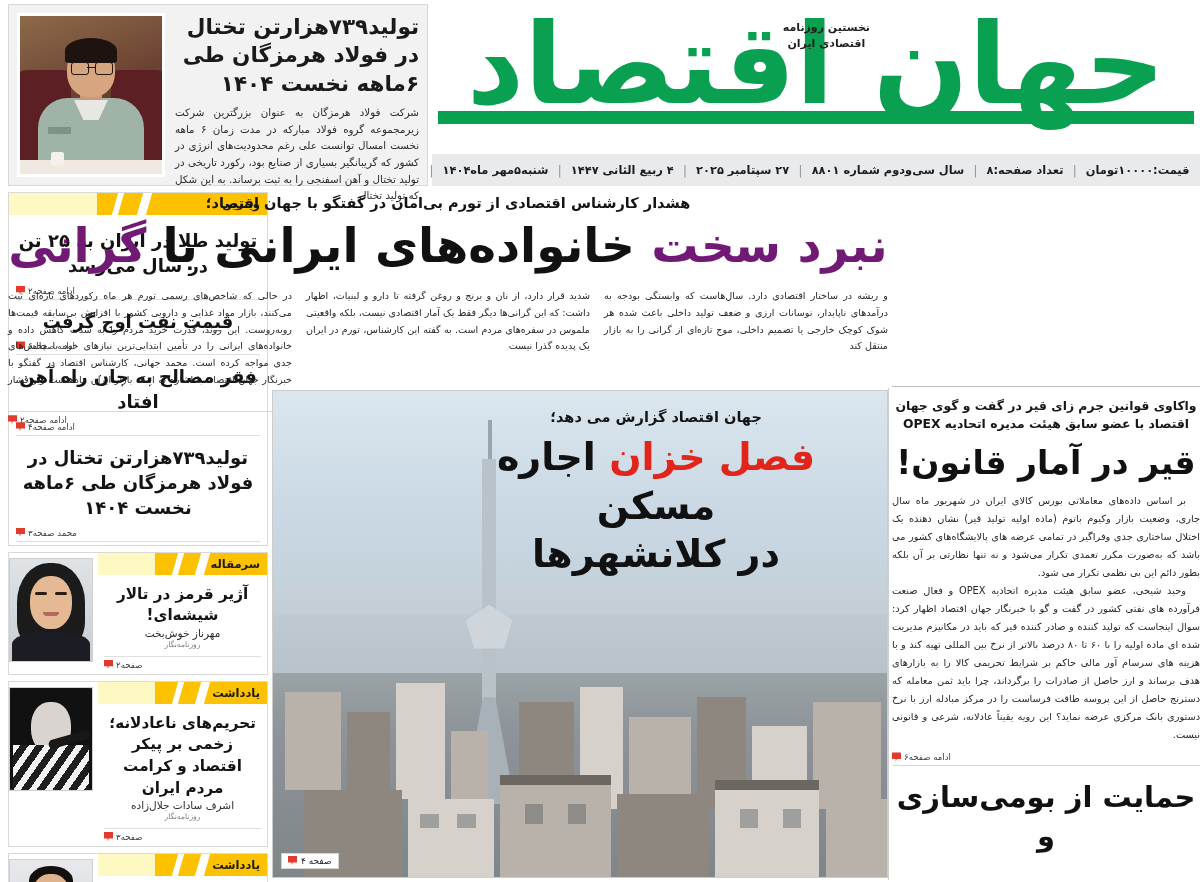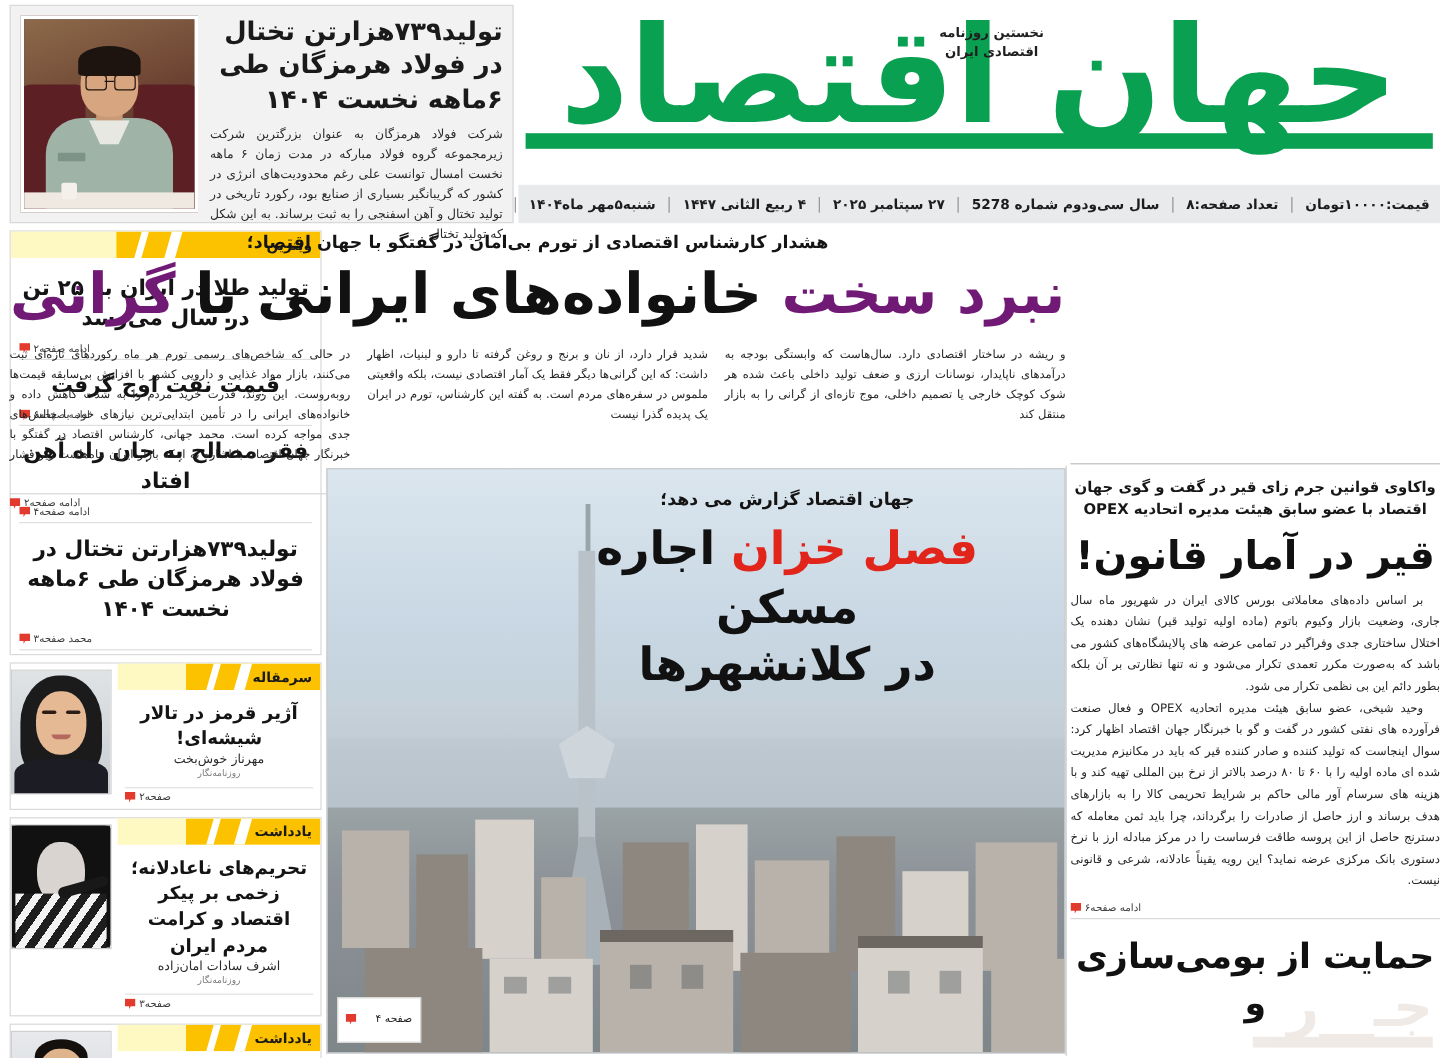--- a/index.html
+++ b/index.html
@@ -208,21 +208,21 @@
   .roof{position:absolute;background:#6d6761;}
   .win{position:absolute;background:rgba(70,78,84,.38);}
 
   #hero-overlay{position:absolute;right:16px;top:18px;width:430px;direction:rtl;text-align:right;}
   #hero-kicker{font-size:14.5px;font-weight:bold;color:#141414;text-align:center;}
   #hero-head{font-size:38px;font-weight:bold;line-height:1.28;color:#111;margin-top:8px;
     text-align:center;letter-spacing:-0.5px;}
   #hero-head .red{color:#e1251b;}
   #hero-pagemark{
     position:absolute;left:8px;bottom:8px;background:#ffffff;border:1px solid #d5d5d5;
-    padding:13px 6px;display:flex;flex-direction:row-reverse;align-items:flex-start;gap:16px;
+    padding:2px 6px;display:flex;flex-direction:row-reverse;align-items:flex-start;gap:4px;
     font-size:9px;color:#222;
   }
 
   
   #rightcol{position:absolute;left:888px;top:390px;width:308px;}
   #rc-divider{position:absolute;left:884px;top:388px;width:1px;height:492px;background:#cfcfcf;}
   #rc-toprule{position:absolute;left:888px;top:386px;width:308px;height:1px;background:#bdbdbd;}
   .rc-kicker{direction:rtl;text-align:center;font-size:12.4px;font-weight:bold;line-height:1.46;color:#171717;margin-top:7px;}
   .rc-head{direction:rtl;text-align:center;font-size:33px;font-weight:bold;color:#111;margin-top:10px;letter-spacing:-0.5px;}
   .rc-body{direction:rtl;text-align:justify;font-size:9.8px;line-height:1.84;color:#262626;margin-top:10px;}
@@ -284,21 +284,21 @@
       <div id="logo-underline"></div>
     </div>
     <div id="datebar">
       <span class="sep">|</span>
       <span class="item">شنبه۵مهر ماه۱۴۰۴</span>
       <span class="sep">|</span>
       <span class="item">۴ ربیع الثانی  ۱۴۴۷</span>
       <span class="sep">|</span>
       <span class="item">۲۷ سپتامبر ۲۰۲۵</span>
       <span class="sep">|</span>
-      <span class="item">سال سی‌ودوم شماره 5278</span>
+      <span class="item">سال سی‌ودوم شماره ۸۸۰۱</span>
       <span class="sep">|</span>
       <span class="item">تعداد صفحه:۸</span>
       <span class="sep">|</span>
       <span class="item">قیمت:۱۰۰۰۰تومان</span>
       <span class="sep">|</span>
     </div>
   </div>
 
   <div id="sidebar">
 
@@ -405,21 +405,21 @@
       <div class="op-main">
         <div class="tabhead">
           <div class="yellow" style="width:112px;"></div>
           <div class="notch" style="right:60px;"></div>
           <div class="notch" style="right:86px;width:6px;"></div>
           <div class="tt">یادداشت</div>
         </div>
         <div class="op-body">
           <h3>تحریم‌های ناعادلانه؛ زخمی بر پیکر اقتصاد و کرامت مردم ایران</h3>
           <div class="byline">
-            <div class="nm">اشرف سادات امان‌زاده</div>
+            <div class="nm">اشرف سادات جلال‌زاده</div>
             <div class="rl">روزنامه‌نگار</div>
           </div>
         </div>
         <div class="op-foot">
           <span class="cont-badge">
             <span class="flag"></span>
             <span>صفحه۳</span>
           </span>
           <span class="rule" style="flex:1"></span>
         </div>
@@ -540,18 +540,14 @@
       <span class="rule" style="flex:1"></span>
     </div>
 
     <div class="rc-head2">
       <div>حمایت از بومی‌سازی و</div>
 
     </div>
 
   </div>
 
-  <div id="watermark">
-    <div class="wm-txt">جـ__ر</div>
-    <div class="wm-bar"></div>
-  </div>
 
 </div>
 
 </body></html>

